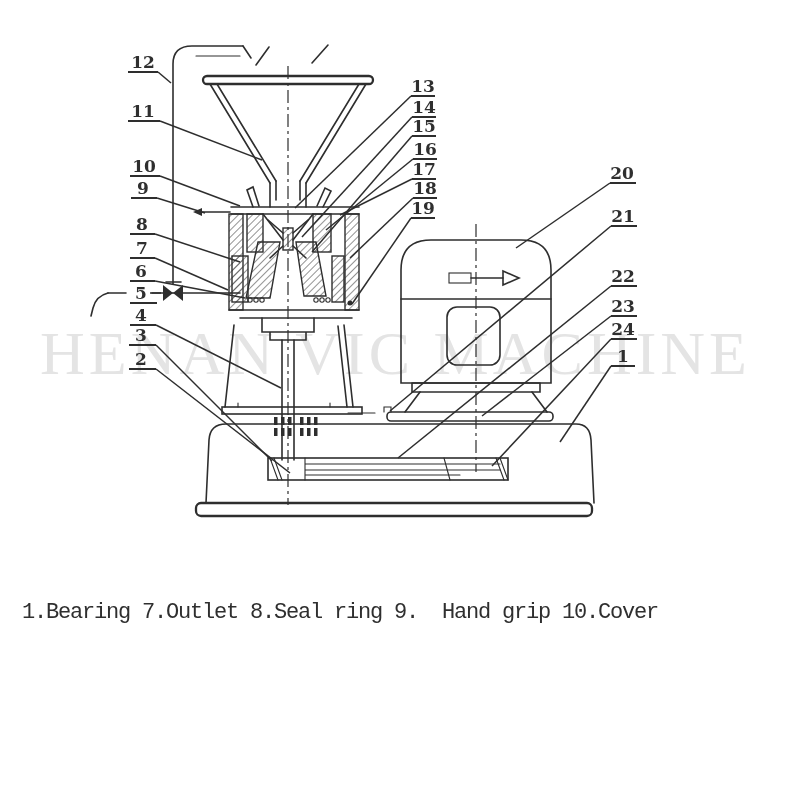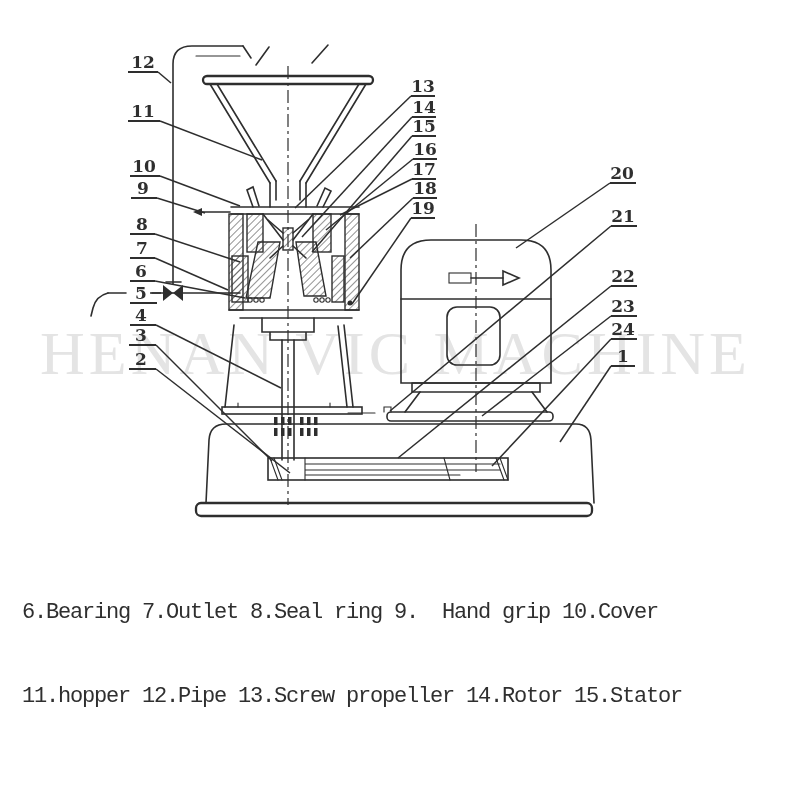--- a/index.html
+++ b/index.html
@@ -281,19 +281,18 @@
         </g>
         <g>
           <polyline points="611,366 560,442" class="leader"></polyline>
           <line x1="611" x2="635" y1="366" y2="366" class="underline"></line>
           <text x="623" y="362" class="callout-num">1</text>
         </g>
       </g>
   </svg>
 
   <div class="legend">
-    <div>6.Bearing 7.Outlet 8.Seal ring 9.  Hand grip 10.Cover</div>
-    <div>11.hopper 12.Pipe 13.Screw propeller 14.Rotor 15.Stator</div>
+    <div>1.Bearing 7.Outlet 8.Seal ring 9.  Hand grip 10.Cover</div>
     
     
     
   </div>
 </div>
 
 </body></html>

